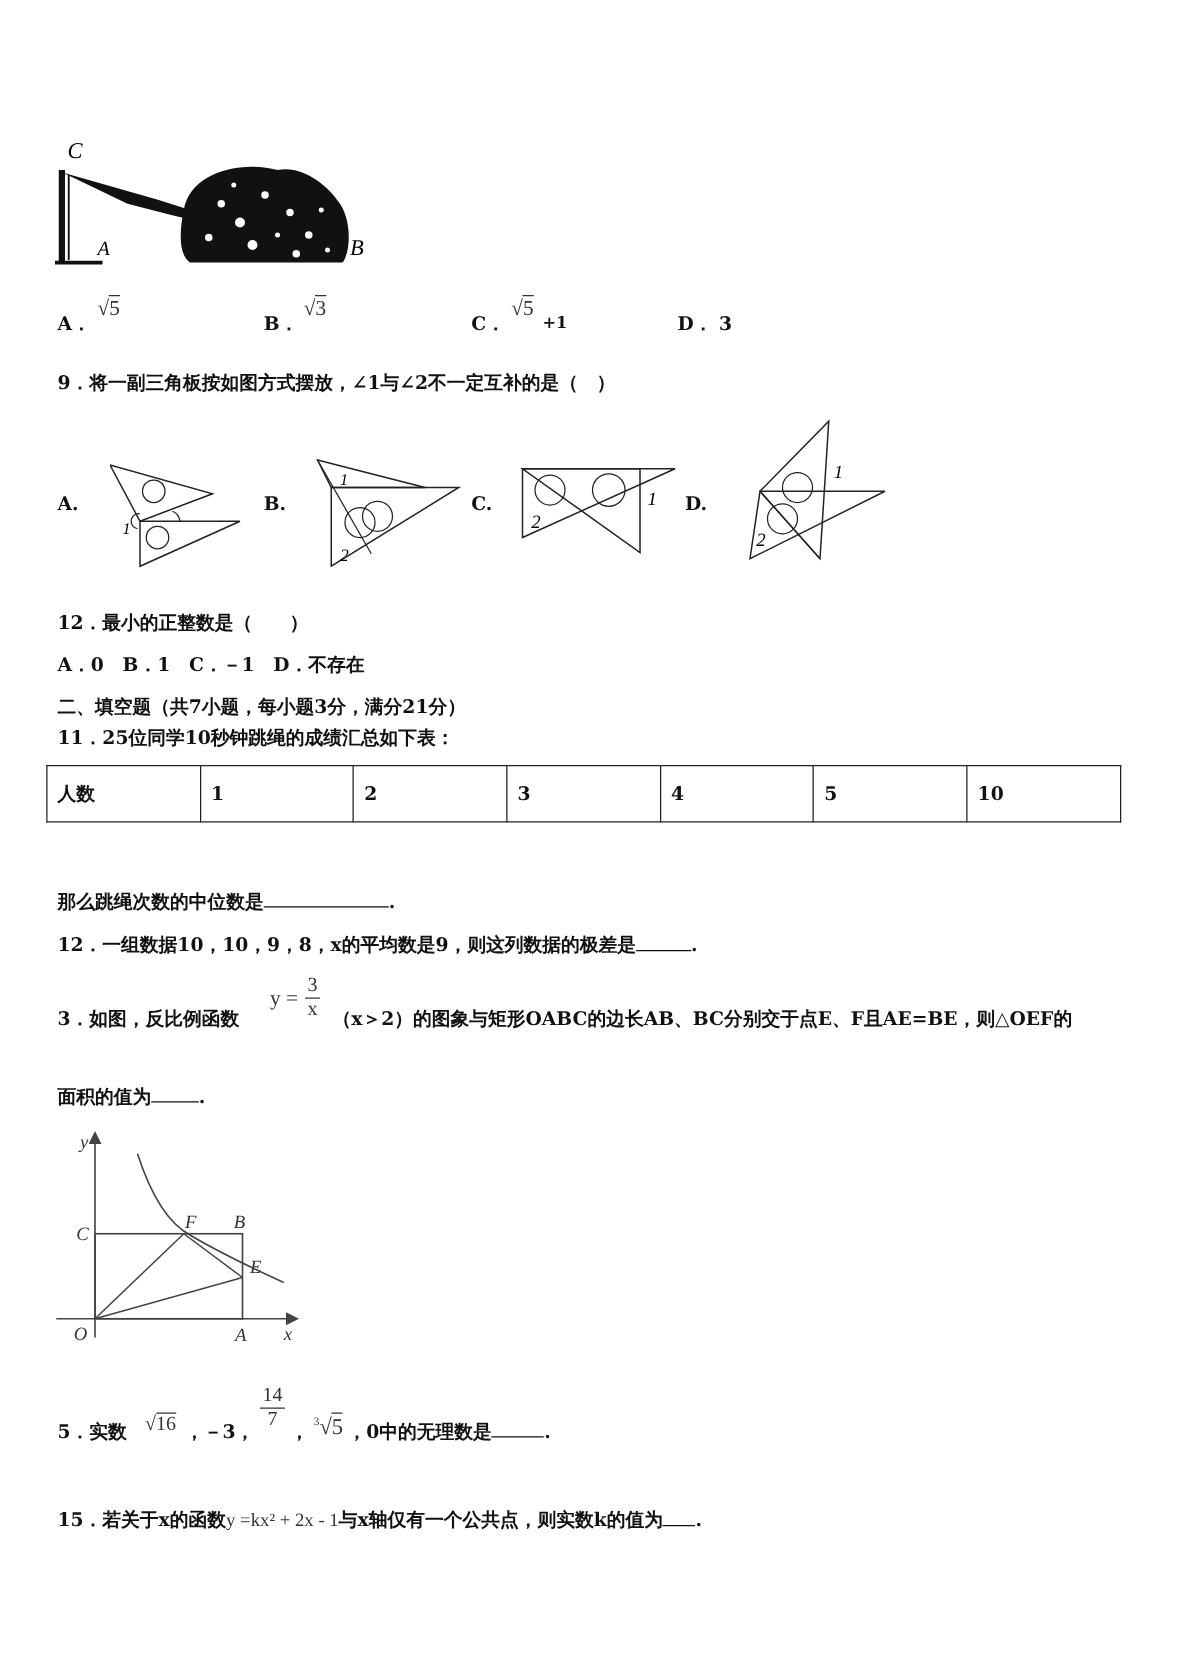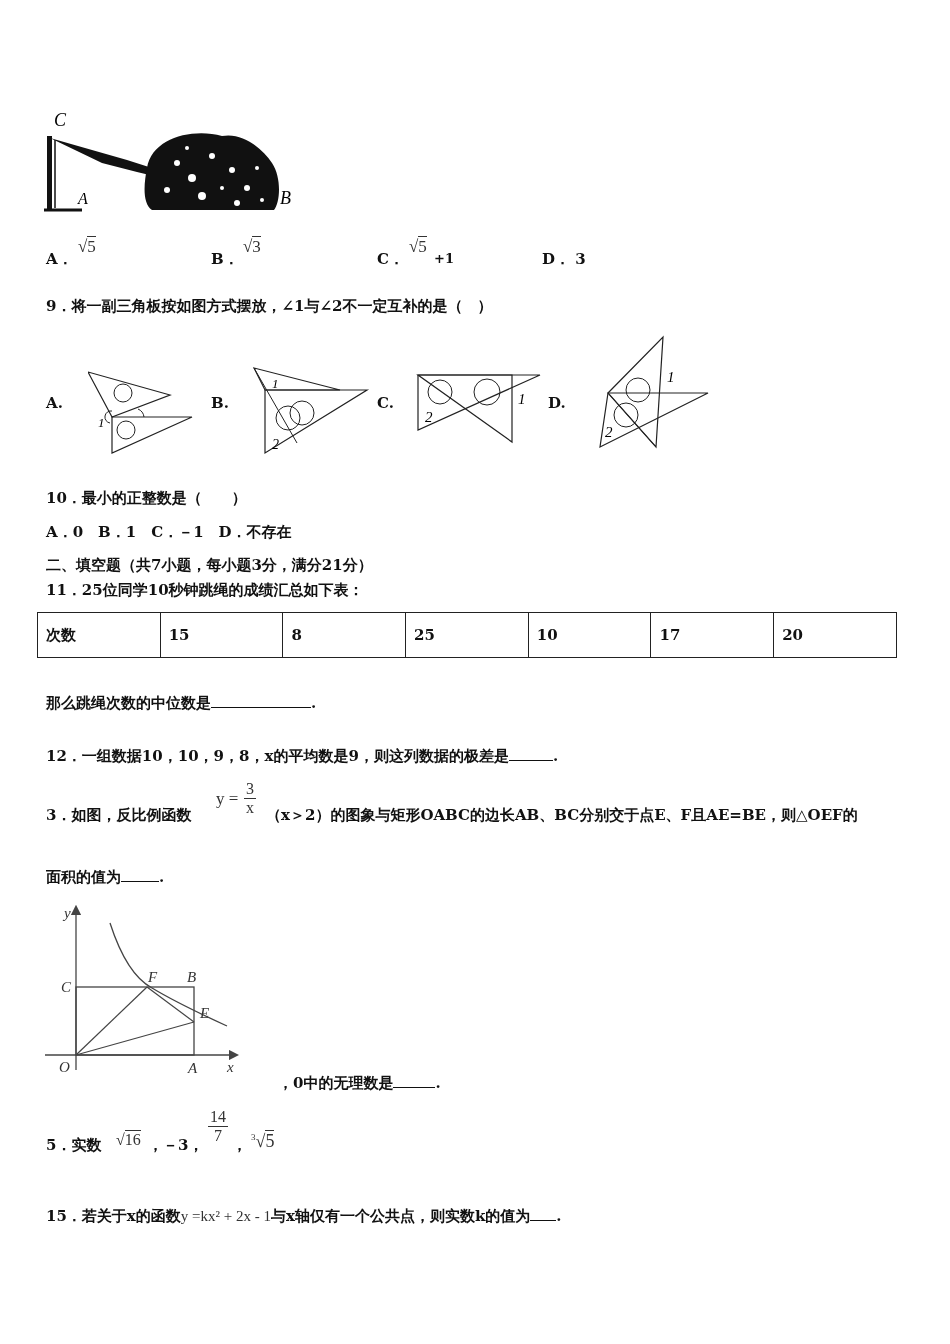--- a/index.html
+++ b/index.html
@@ -110,40 +110,40 @@
 <svg class="abs" style="left:598px;top:335px" width="115" height="120">
   <polygon points="10,58 65,2 58,112" fill="none" stroke="#222" stroke-width="1.2"></polygon>
   <polygon points="10,58 110,58 2,112" fill="none" stroke="#222" stroke-width="1.2"></polygon>
   <line x1="10" y1="58" x2="58" y2="112" stroke="#222"></line>
   <circle cx="40" cy="55" r="12" fill="none" stroke="#222"></circle>
   <circle cx="28" cy="80" r="12" fill="none" stroke="#222"></circle>
   <text x="69" y="47" font-size="15">1</text>
   <text x="7" y="102" font-size="15">2</text>
 </svg>
 
-<div class="abs t15 b" style="left:46px;top:488px">10．最小的正整数是（　　）</div>
+<div class="abs t15 b" style="left:46px;top:488px">12．最小的正整数是（　　）</div>
 <div class="abs t15 b" style="left:46px;top:522px">A．0　B．1　C．－1　D．不存在</div>
 
 <div class="abs t15 b" style="left:46px;top:555px">二、填空题（共7小题，每小题3分，满分21分）</div>
 
 <div class="abs t15 b" style="left:46px;top:580px">11．25位同学10秒钟跳绳的成绩汇总如下表：</div>
 <table class="data">
   <tbody>
-  <tr>
-    <td>次数</td>
-    <td>15</td>
-    <td>8</td>
-    <td>25</td>
+      <tr>
+    <td>人数</td>
+    <td>1</td>
+    <td>2</td>
+    <td>3</td>
+    <td>4</td>
+    <td>5</td>
     <td>10</td>
-    <td>17</td>
-    <td>20</td>
   </tr>
 </tbody>
   </table>
-<div class="abs t15 b" style="left:46px;top:693px">
+<div class="abs t15 b" style="left:46px;top:711px">
   <span>那么跳绳次数的中位数是</span><span class="blank" style="width:100px"></span><span>.</span>
 </div>
 
 <div class="abs t15 b" style="left:46px;top:746px">
   <span>12．一组数据10，10，9，8，x的平均数是9，则这列数据的极差是</span><span class="blank" style="width:44px"></span><span>.</span>
 </div>
 
 <div class="abs t15 b" style="left:46px;top:805px">3．如图，反比例函数</div>
 <div class="abs math" style="left:216px;top:789px;font-size:17px">y =</div>
 <div class="abs" style="left:244px;top:780px">
@@ -178,19 +178,19 @@
 </svg>
 
 <div class="abs t15 b" style="left:46px;top:1135px">5．实数</div>
 <div class="abs math" style="left:116px;top:1131px;font-size:16px">√<span style="border-top:1px solid #333">16</span></div>
 <div class="abs t15 b" style="left:148px;top:1135px">，－3，</div>
 <div class="abs" style="left:208px;top:1108px">
   <span class="frac"><span class="n">14</span><span class="d">7</span></span>
 </div>
 <div class="abs t15 b" style="left:232px;top:1135px">，</div>
 <div class="abs math" style="left:251px;top:1131px;font-size:18px"><sup style="font-size:9px">3</sup>√<span style="border-top:1px solid #333">5</span></div>
-<div class="abs t15 b" style="left:278px;top:1073px">
+<div class="abs t15 b" style="left:278px;top:1135px">
   <span>，0中的无理数是</span><span class="blank" style="width:42px"></span><span>.</span>
 </div>
 
 <div class="abs t15 b" style="left:46px;top:1206px">
   <span>15．若关于x的函数</span><span class="math" style="font-size:15px">y =kx² + 2x - 1</span><span>与x轴仅有一个公共点，则实数k的值为</span><span class="blank" style="width:26px"></span><span>.</span>
 </div>
 
 </body></html>

